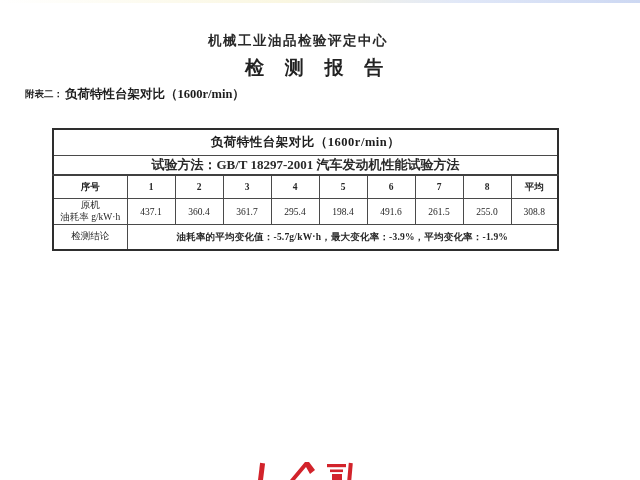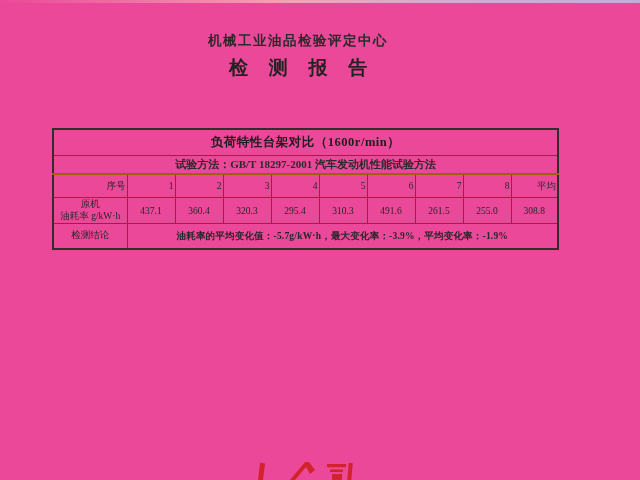--- a/index.html
+++ b/index.html
@@ -4,71 +4,74 @@
 <style>
   html,body{margin:0;padding:0;}
   body{
     width:640px;height:480px;
     background:#e9e9e9;
     font-family:"Liberation Serif","DejaVu Serif",serif;
     -webkit-font-smoothing:antialiased;
   }
   .page{
     position:relative;width:640px;height:480px;overflow:hidden;
-    background:#ec4899;color:#2b2b2b;
+    background:#ffffff;color:#2b2b2b;
   }
   .scan-strip{
     position:absolute;top:0;left:0;width:640px;height:3px;
     background:linear-gradient(90deg,rgba(255,255,255,0) 0%,rgba(246,240,200,.55) 45%,rgba(208,219,244,.65) 72%,rgba(188,203,238,.75) 100%);
   }
   .org-name{
     position:absolute;top:32px;left:0;width:596px;
     text-align:center;font-size:13.5px;font-weight:bold;letter-spacing:1.5px;color:#2a2a2a;
   }
   .report-title{
-    position:absolute;top:55px;left:0;width:598px;
+    position:absolute;top:55px;left:16px;width:598px;
     text-align:center;font-size:19px;font-weight:bold;letter-spacing:2px;word-spacing:12px;color:#222;
   }
   .annex-line{
     position:absolute;top:84px;left:25px;white-space:nowrap;
   }
   .annex-label{font-size:9.5px;font-weight:bold;color:#1e1e1e;vertical-align:1px;}
   .annex-title{font-size:12.5px;font-weight:bold;color:#1e1e1e;margin-left:2px;}
   table.report{
     position:absolute;top:128px;left:52px;width:505px;
     border-collapse:collapse;table-layout:fixed;
     border:2px solid #2e2e2e;
   }
   table.report td{
     border:1px solid #4a4a4a;
     text-align:center;vertical-align:middle;
     font-size:9.5px;color:#262626;
     padding:0 1px;overflow:hidden;
   }
   tr.r-title td{height:25px;font-size:12.5px;font-weight:bold;letter-spacing:.5px;color:#1d1d1d;}
-  tr.r-method td{height:17px;font-size:11px;font-weight:600;border-bottom:2px solid #a16207;color:#2a2a2a;}
-  tr.r-head td{height:22px;font-weight:400;text-align:right;}
+  tr.r-method td{height:17px;font-size:13px;font-weight:600;border-bottom:2px solid #404040;color:#2a2a2a;}
+  tr.r-head td{height:22px;font-weight:700;}
   tr.r-data1 td{height:25px;}
   tr.r-data2 td{height:23px;}
   tr.r-change td{height:23px;}
   tr.r-rate td{height:23px;}
   tr.r-concl td{height:24px;}
   td.lbl{font-weight:400;line-height:1.25;}
   td.concl-text{text-align:left;padding-left:8px;font-weight:700;letter-spacing:.2px;}
   .stamp{position:absolute;left:250px;top:452px;width:110px;height:28px;}
 </style>
 </head>
 <body>
 
 <div class="page">
   <div class="scan-strip"></div>
 
   <div class="org-name">机械工业油品检验评定中心</div>
   <div class="report-title">检  测  报  告</div>
 
+  <div class="annex-line">
+    <span class="annex-label">附表二：</span><span class="annex-title">负荷特性台架对比（1600r/min）</span>
+  </div>
 
   <table class="report">
     <colgroup>
       <col style="width:74px">
         <col style="width:48px">
         <col style="width:48px">
         <col style="width:48px">
       <col style="width:48px">
         <col style="width:48px">
         <col style="width:48px">
@@ -95,23 +98,23 @@
         <td>8</td>
         <td>平均</td>
       </tr>
       <tr class="r-data1">
         <td class="lbl">
           <div>原机</div>
           <div>油耗率 g/kW·h</div>
         </td>
         <td>437.1</td>
         <td>360.4</td>
-        <td>320.3</td>
+        <td>361.7</td>
         <td>295.4</td>
-        <td>310.3</td>
+        <td>198.4</td>
         <td>491.6</td>
         <td>261.5</td>
         <td>255.0</td>
         <td>308.8</td>
       </tr>
       <tr class="r-concl">
         <td class="lbl">检测结论</td>
         <td class="concl-text" colspan="9">油耗率的平均变化值：-5.7g/kW·h，最大变化率：-3.9%，平均变化率：-1.9%</td>
       </tr>
     </tbody>

